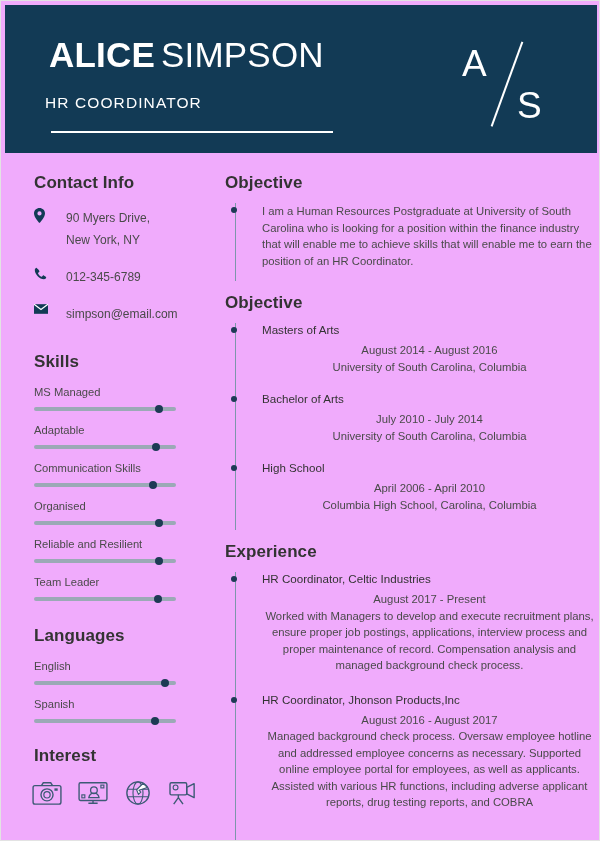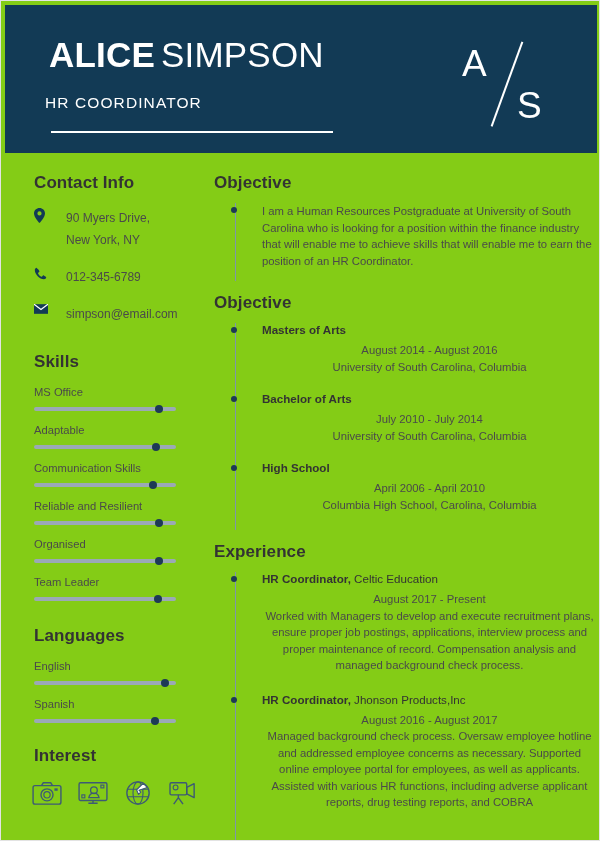--- a/index.html
+++ b/index.html
@@ -7,21 +7,21 @@
     width:600px;height:841px;
     font-family:"Liberation Sans", sans-serif;
     color:#3b3b3b;
     -webkit-font-smoothing:antialiased;
   }
   .page{
     position:relative;
     width:600px;height:841px;
     box-sizing:border-box;
     border:1px solid #e3e3e3;
-    background:#84cc16;
+    background:#f0abfc;
     overflow:hidden;
   }
 
   
   .header{
     position:absolute;left:4px;top:4px;
     width:592px;height:148px;
     background:#123A55;
     box-sizing:border-box;
   }
@@ -109,39 +109,39 @@
   }
 
   
   .interest-row{
     margin-left:27px;margin-top:13px;
     display:flex;gap:16px;align-items:center;
   }
 
   
   .block{position:relative;}
-  .right .sec-title{margin:0 0 10px 9px;}
+  .right .sec-title{margin:0 0 10px 20px;}
   .tl{
     position:relative;
     padding-left:26px;
     border-left:1.5px solid #7d96ab;
     margin-left:30px;
   }
   .tl-entry{position:relative;padding-bottom:2px;}
   .tl-entry::before{
     content:"";position:absolute;
     left:-31px;top:4px;
     width:6px;height:6px;border-radius:50%;
     background:#1d3a55;
   }
   .entry-head{
     font-size:11.6px;color:#333333;
     margin-bottom:6px;font-weight:normal;
   }
-  .entry-head .strong{font-weight:bold;}
+  .entry-head .strong{font-weight:normal;}
   .entry-body{
     font-size:11.3px;line-height:16.5px;color:#4a4a4a;
     white-space:pre-line;
     text-align:center;
   }
   .obj-text{
     font-size:11.3px;line-height:16.5px;color:#4a4a4a;
   }
   .gap-edu{height:15px;}
   .gap-exp{height:17px;}
@@ -201,45 +201,45 @@
           <span class="ctext">simpson@email.com</span>
         </div>
 
       </div>
     </div>
 
     <div class="block" style="padding-top:12px;">
       <div class="sec-title">Skills</div>
       <div class="bar-group" id="skills-group">
           <div class="bar-item">
-            <div class="bar-label">MS Office</div>
+            <div class="bar-label">MS Managed</div>
             <div class="bar-track">
               <div class="bar-dot" style="left: 88%;"></div>
             </div>
           </div>
           <div class="bar-item">
             <div class="bar-label">Adaptable</div>
             <div class="bar-track">
               <div class="bar-dot" style="left: 86%;"></div>
             </div>
           </div>
           <div class="bar-item">
             <div class="bar-label">Communication Skills</div>
             <div class="bar-track">
               <div class="bar-dot" style="left: 84%;"></div>
             </div>
           </div>
           <div class="bar-item">
+            <div class="bar-label">Organised</div>
+            <div class="bar-track">
+              <div class="bar-dot" style="left: 88%;"></div>
+            </div>
+          </div>
+          <div class="bar-item">
             <div class="bar-label">Reliable and Resilient</div>
-            <div class="bar-track">
-              <div class="bar-dot" style="left: 88%;"></div>
-            </div>
-          </div>
-          <div class="bar-item">
-            <div class="bar-label">Organised</div>
             <div class="bar-track">
               <div class="bar-dot" style="left: 88%;"></div>
             </div>
           </div>
           <div class="bar-item">
             <div class="bar-label">Team Leader</div>
             <div class="bar-track">
               <div class="bar-dot" style="left: 87%;"></div>
             </div>
           </div>
@@ -344,21 +344,21 @@
 Columbia High School, Carolina, Columbia</div>
             <div class="gap-edu"></div>
           </div>
         </div>
     </div>
 
     <div class="block" style="padding-top:12px;">
       <div class="sec-title">Experience</div>
       <div class="tl" id="experience-timeline" style="padding-bottom:40px;">
           <div class="tl-entry">
-            <div class="entry-head"><span class="strong">HR Coordinator,</span><span> Celtic Education</span></div>
+            <div class="entry-head"><span class="strong">HR Coordinator,</span><span> Celtic Industries</span></div>
             <div class="entry-body">August 2017 - Present
 Worked with Managers to develop and execute recruitment plans, ensure proper job postings, applications, interview process and proper maintenance of record. Compensation analysis and managed background check process.</div>
             <div class="gap-exp"></div>
           </div>
           <div class="tl-entry">
             <div class="entry-head"><span class="strong">HR Coordinator,</span><span> Jhonson Products,Inc</span></div>
             <div class="entry-body">August 2016 - August 2017
 Managed background check process. Oversaw employee hotline and addressed employee concerns as necessary. Supported online employee portal for employees, as well as applicants. Assisted with various HR functions, including adverse applicant reports, drug testing reports, and COBRA</div>
             <div class="gap-exp"></div>
           </div>

